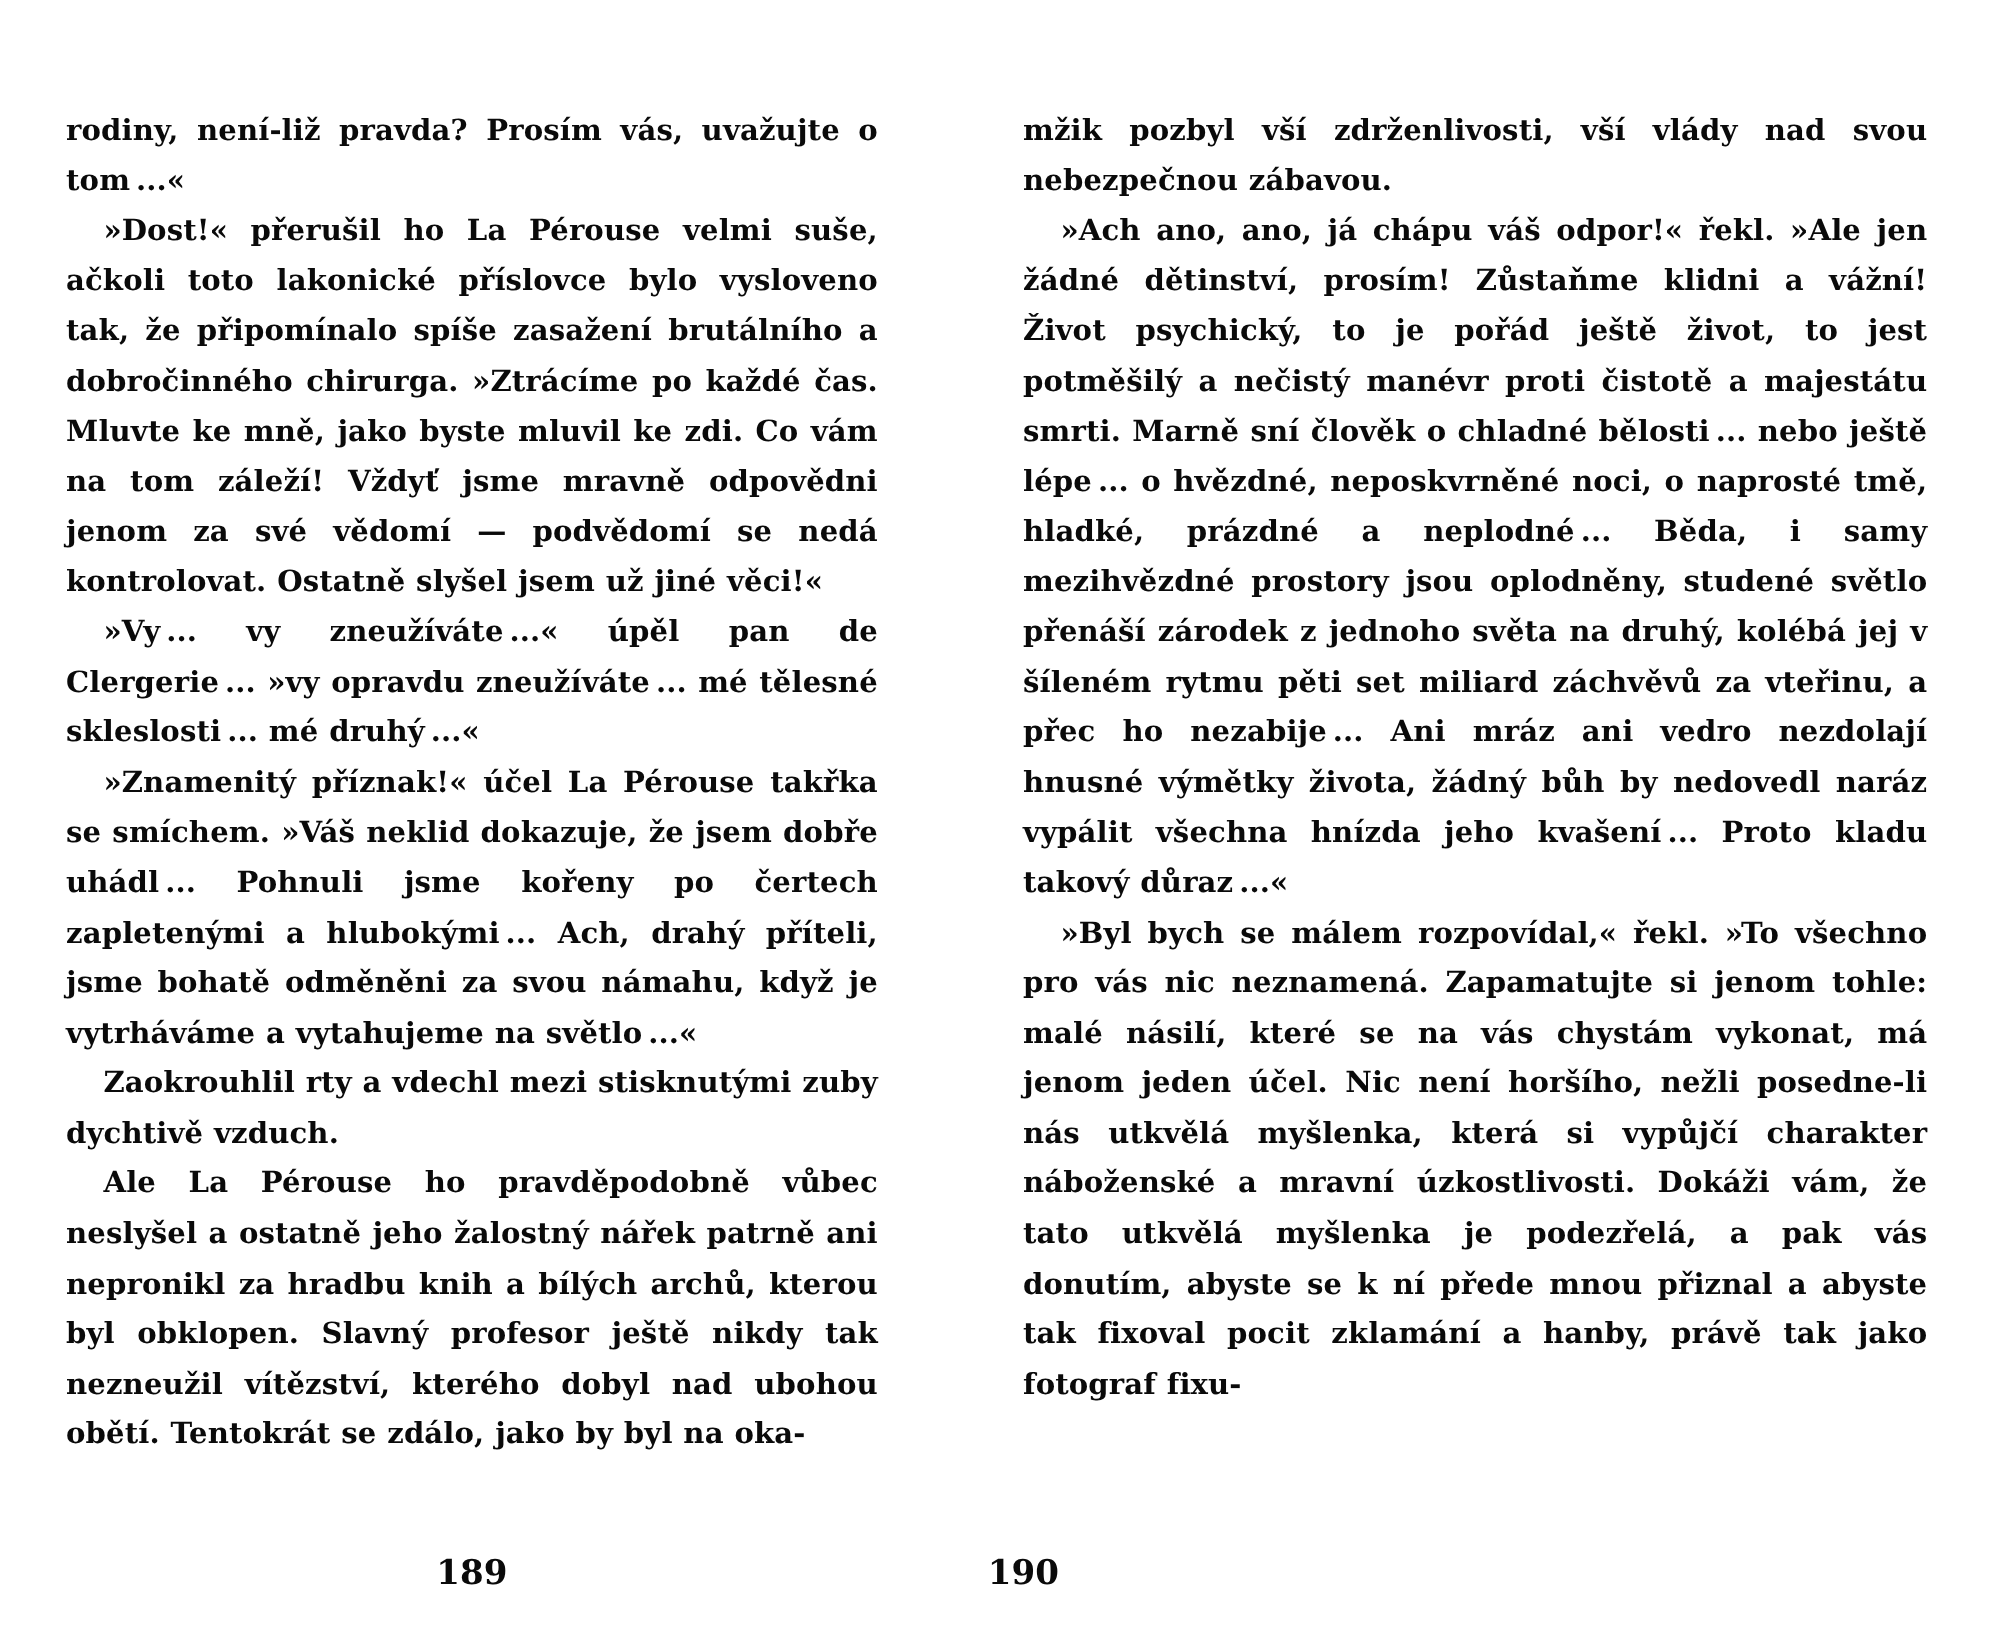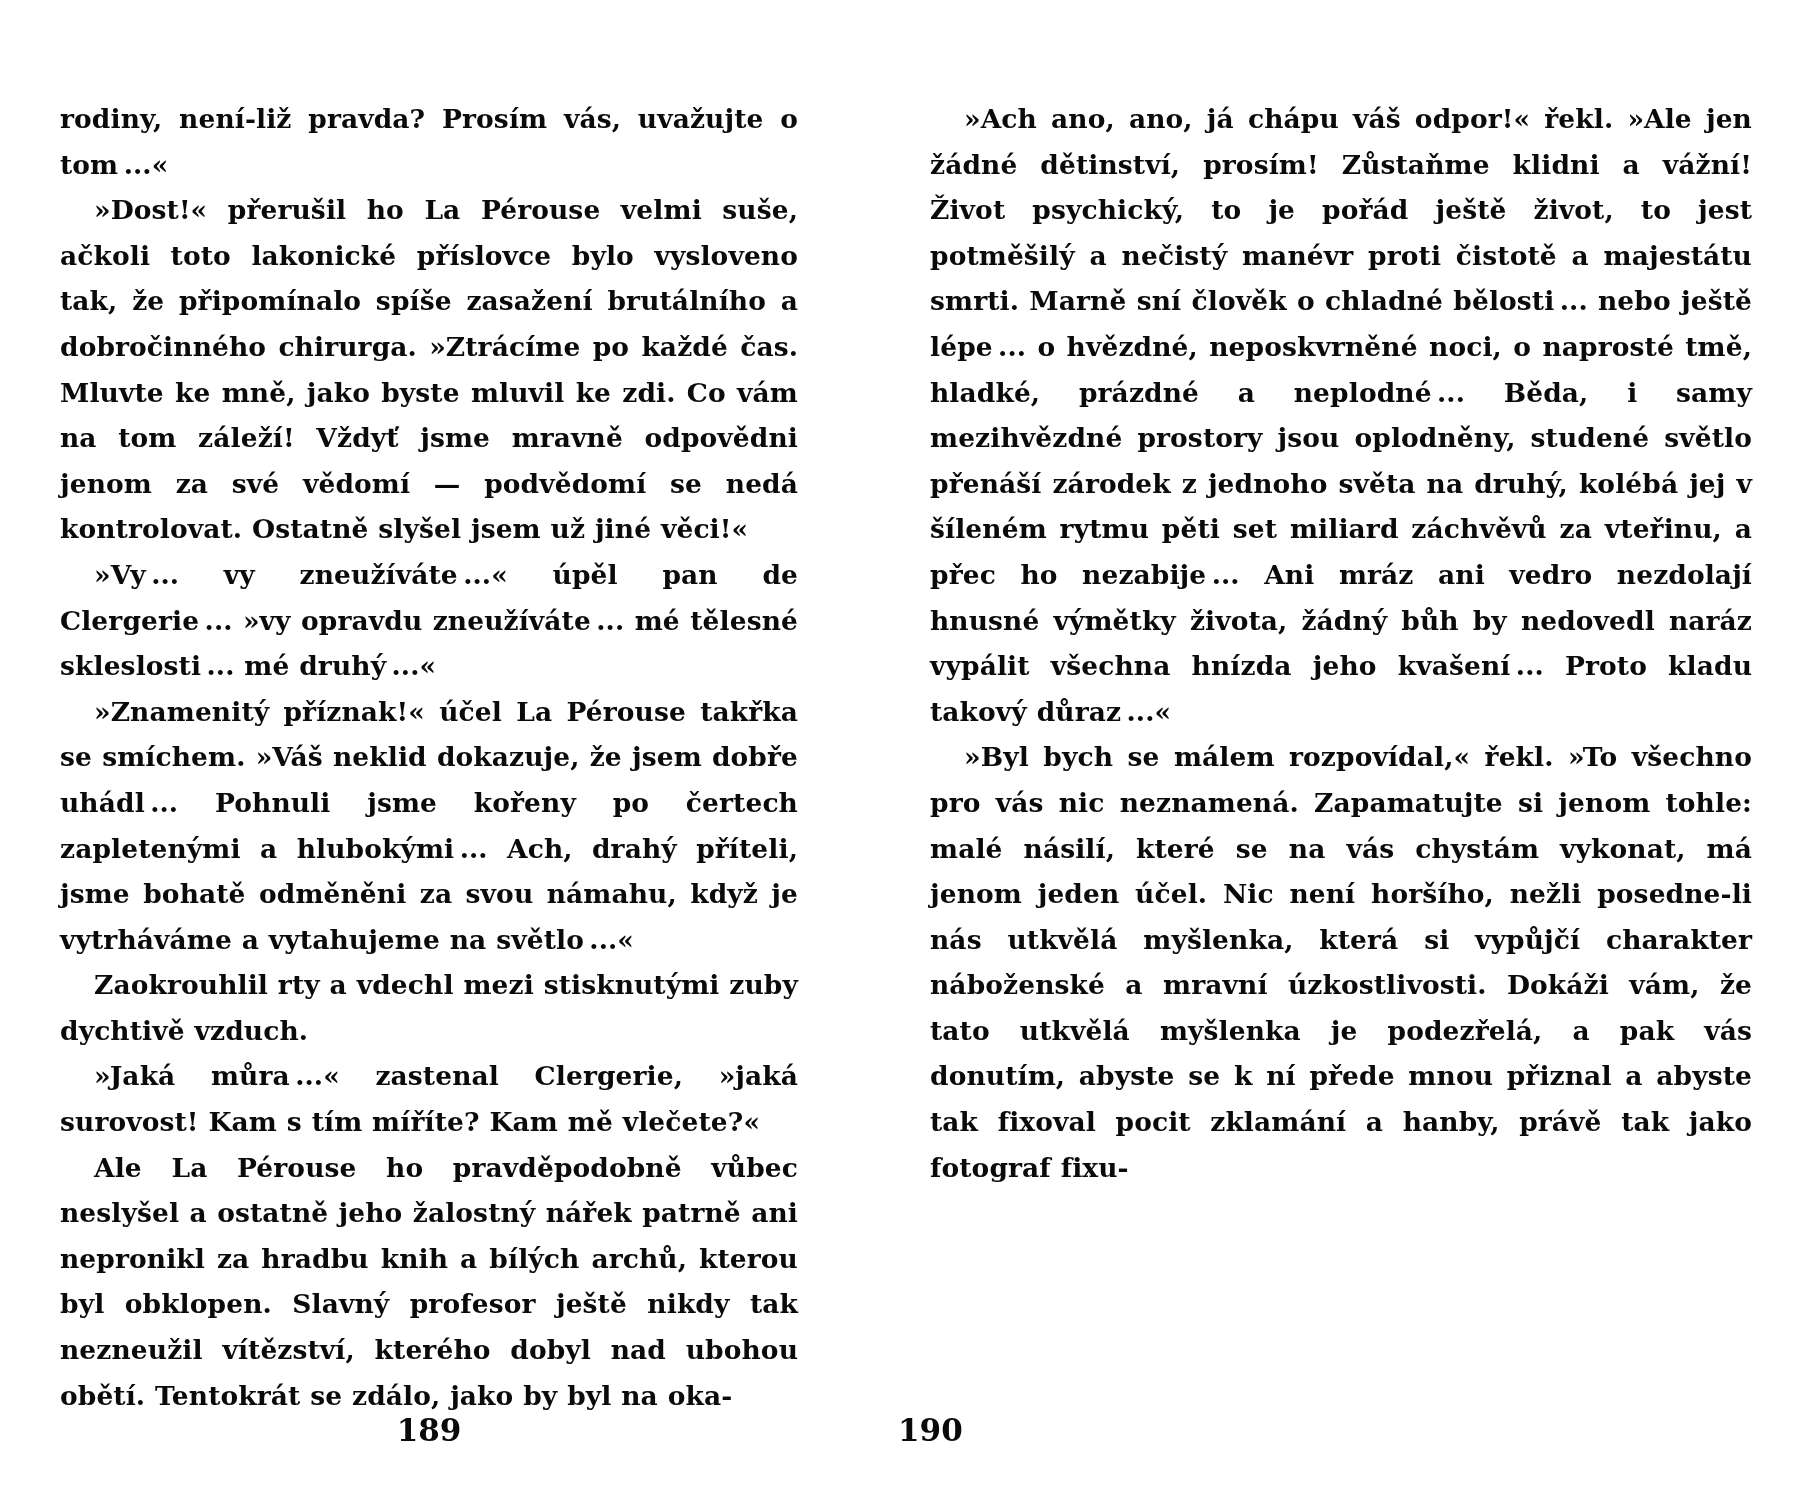--- a/index.html
+++ b/index.html
@@ -79,27 +79,27 @@
 
 <div class="spread">
 
   <div class="page page-left">
     <div class="text-block">
       <p>rodiny, není-liž pravda? Prosím vás, uvažujte o tom ...«</p>
       <p class="indent">»Dost!« přerušil ho La Pérouse velmi suše, ačkoli toto lakonické příslovce bylo vysloveno tak, že připomínalo spíše zasažení brutálního a dobročinného chirurga. »Ztrácíme po každé čas. Mluvte ke mně, jako byste mluvil ke zdi. Co vám na tom záleží! Vždyť jsme mravně odpovědni jenom za své vědomí — podvědomí se nedá kontrolovat. Ostatně slyšel jsem už jiné věci!«</p>
       <p class="indent">»Vy ... vy zneužíváte ...«  úpěl pan de Clergerie ... »vy opravdu zneužíváte ... mé tělesné skleslosti ... mé druhý ...«</p>
       <p class="indent">»Znamenitý příznak!« účel La Pérouse takřka se smíchem. »Váš neklid dokazuje, že jsem dobře uhádl ... Pohnuli jsme kořeny po čertech zapletenými a hlubokými ... Ach, drahý příteli, jsme bohatě odměněni za svou námahu, když je vytrháváme a vytahujeme na světlo ...«</p>
       <p class="indent">Zaokrouhlil rty a vdechl mezi stisknutými zuby dychtivě vzduch.</p>
-      <p class="indent">»Jaká můra ...« zastenal Clergerie, »jaká surovost! Kam s tím míříte? Kam mě vlečete?«</p>
       <p class="indent">Ale La Pérouse ho pravděpodobně vůbec neslyšel a ostatně jeho žalostný nářek patrně ani nepronikl za hradbu knih a bílých archů, kterou byl obklopen. Slavný profesor ještě nikdy tak nezneužil vítězství, kterého dobyl nad ubohou obětí. Tentokrát se zdálo, jako by byl na oka-</p>
     </div>
   </div>
 
   <div class="page page-right">
     <div class="text-block">
+      <p>mžik pozbyl vší zdrženlivosti, vší vlády nad svou nebezpečnou zábavou.</p>
       <p class="indent">»Ach ano, ano, já chápu váš odpor!« řekl. »Ale jen žádné dětinství, prosím! Zůstaňme klidni a vážní! Život psychický, to je pořád ještě život, to jest potměšilý a nečistý manévr proti čistotě a majestátu smrti. Marně sní člověk o chladné bělosti ... nebo ještě lépe ... o hvězdné, neposkvrněné noci, o naprosté tmě, hladké, prázdné a neplodné ... Běda, i samy mezihvězdné prostory jsou oplodněny, studené světlo přenáší zárodek z jednoho světa na druhý, kolébá jej v šíleném rytmu pěti set miliard záchvěvů za vteřinu, a přec ho nezabije ... Ani mráz ani vedro nezdolají hnusné výmětky života, žádný bůh by nedovedl naráz vypálit všechna hnízda jeho kvašení ... Proto kladu takový důraz ...«</p>
       <p class="indent">»Byl bych se málem rozpovídal,« řekl. »To všechno pro vás nic neznamená. Zapamatujte si jenom tohle: malé násilí, které se na vás chystám vykonat, má jenom jeden účel. Nic není horšího, nežli posedne-li nás utkvělá myšlenka, která si vypůjčí charakter náboženské a mravní úzkostlivosti. Dokáži vám, že tato utkvělá myšlenka je podezřelá, a pak vás donutím, abyste se k ní přede mnou přiznal a abyste tak fixoval pocit zklamání a hanby, právě tak jako fotograf fixu-</p>
     </div>
   </div>
 
   <div class="folio folio-left">189</div>
   <div class="folio folio-right">190</div>
 
 </div>
 

